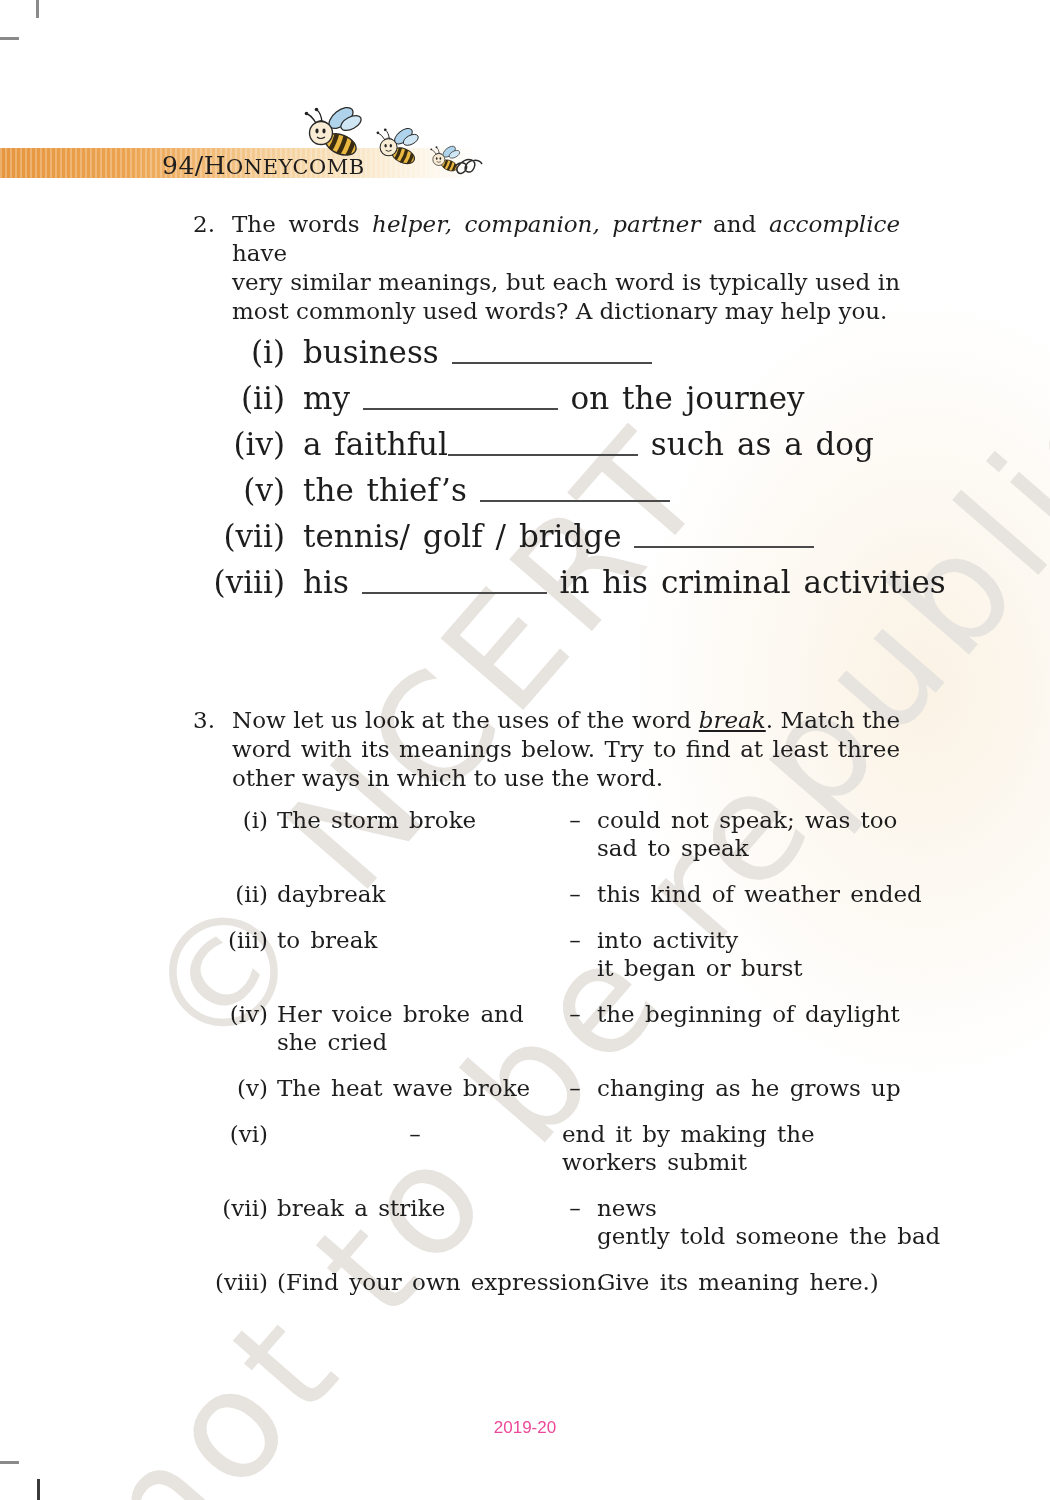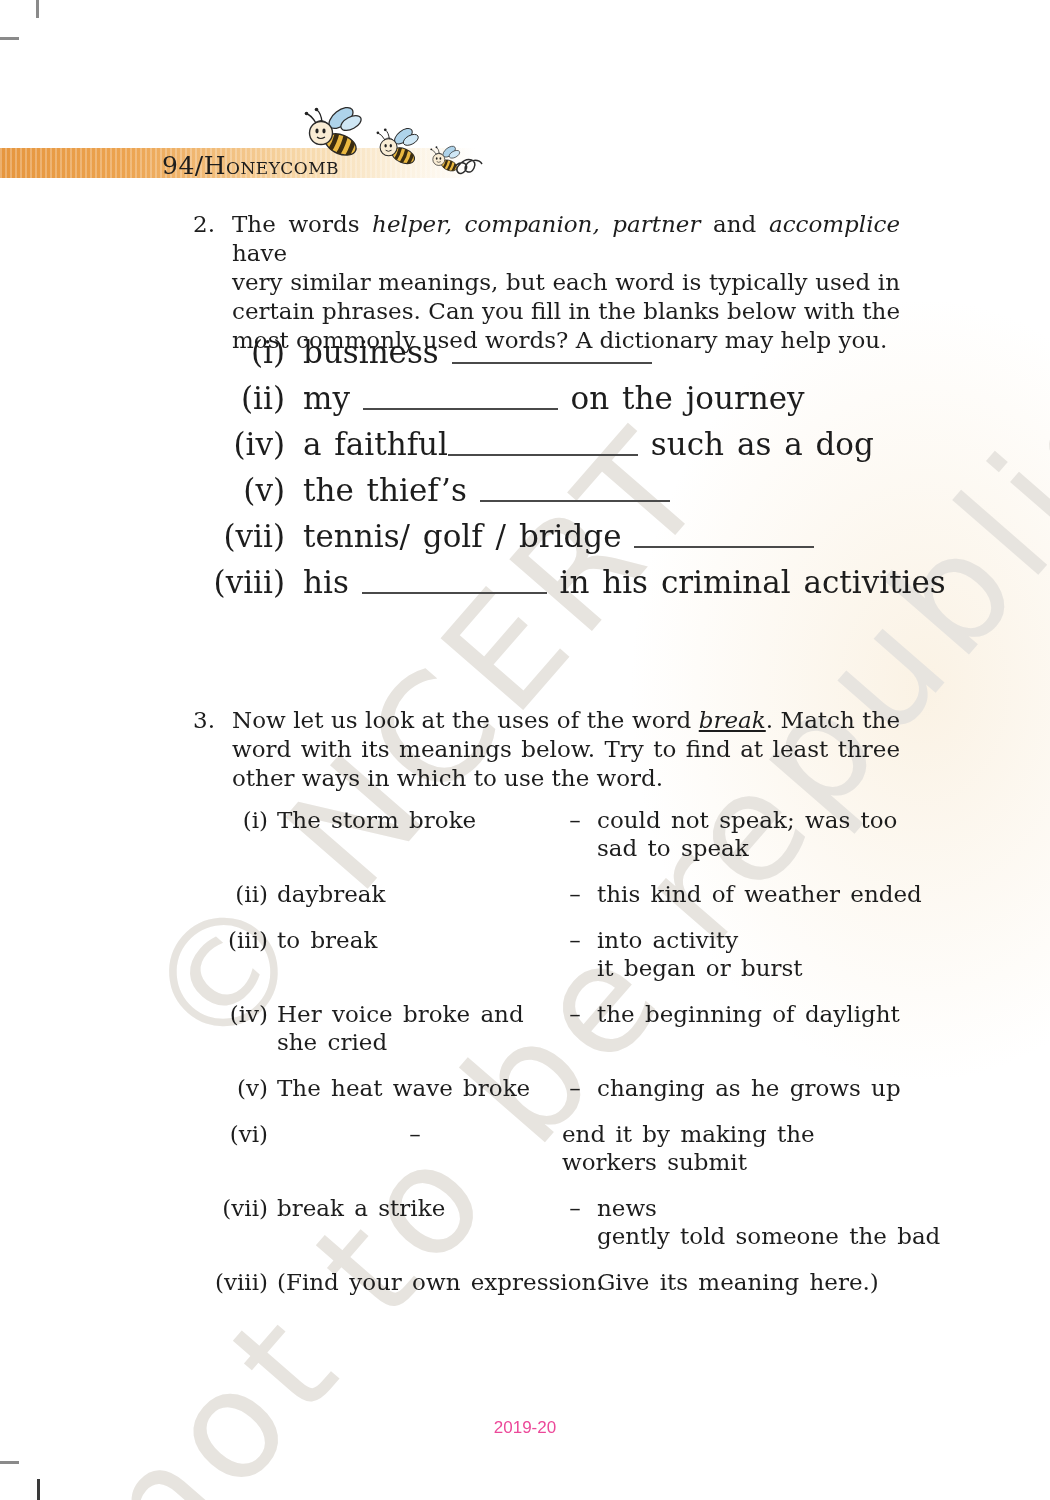--- a/index.html
+++ b/index.html
@@ -22,21 +22,21 @@
   .crop.bv{left:37px;top:1479px;width:3px;height:21px;background:#3a3a3a;}
   
   .band{
     position:absolute;left:0;top:148px;width:500px;height:30px;z-index:1;
     background:
       repeating-linear-gradient(90deg, rgba(255,255,255,0.25) 0 2px, rgba(255,255,255,0) 2px 5px),
       linear-gradient(90deg,#e6963e 0%,#eca34f 25%,#f2bf7e 45%,#f7daad 62%,#fbeed8 78%,rgba(253,248,238,0) 95%);
   }
   .hdr-label{position:absolute;left:162px;top:151px;z-index:2;white-space:nowrap;letter-spacing:0.5px;}
   .hdr-label .big{font-size:25px;}
-  .hdr-label .sc{font-size:17px;letter-spacing:0.5px;}
+  .hdr-label .sc{font-size:21px;letter-spacing:0.5px;}
   .bees{position:absolute;left:283px;top:84px;z-index:2;}
   
   .wm{
     position:absolute;left:-260px;top:540px;width:1600px;height:600px;z-index:0;
     transform:rotate(-49deg);text-align:center;
     font-family:"DejaVu Sans","Liberation Sans",sans-serif;
     font-size:150px;line-height:300px;letter-spacing:10px;
     color:#e7e4df;white-space:nowrap;pointer-events:none;
   }
   
@@ -113,21 +113,20 @@
     <use href="#bee" transform="translate(113,64) scale(0.74)"></use>
     <use href="#bee" transform="translate(161,76) scale(0.52)"></use>
     <path d="M172 82 c8 -7 15 -1 10 5 c-5 6 -12 0 -5 -7 c8 -8 18 -4 14 4 c-3 7 -12 4 -8 -3 c4 -6 13 -6 16 -1" fill="none" stroke="#2b2b2b" stroke-width="1.5"></path>
   </svg>
 
   <div class="question" id="q2">
     <div class="qnum">2.</div>
     <div class="qbody">
         <div class="jline"><span>The words </span><span style="font-style: italic;">helper, companion, partner</span><span> and </span><span style="font-style: italic;">accomplice</span><span> have</span></div>
         <div class="jline"><span>very similar meanings, but each word is typically used in</span></div>
-        <div class="jline"><span>certain phrases. Can you fill in the blanks below with the</span></div>
         <div class="jline last"><span>most commonly used words? A dictionary may help you.</span></div>
       </div>
   </div>
   <div class="fill-list">
       <div class="fill-row"><span class="fill-num">(i)</span><span><span>business </span><span class="blank" style="width: 200px;"></span></span></div>
       <div class="fill-row"><span class="fill-num">(ii)</span><span><span>my </span><span class="blank" style="width: 195px;"></span><span> on the journey</span></span></div>
       <div class="fill-row"><span class="fill-num">(iv)</span><span><span>a faithful</span><span class="blank" style="width: 190px;"></span><span> such as a dog</span></span></div>
       <div class="fill-row"><span class="fill-num">(v)</span><span><span>the thief’s </span><span class="blank" style="width: 190px;"></span></span></div>
       <div class="fill-row"><span class="fill-num">(vii)</span><span><span>tennis/ golf / bridge </span><span class="blank" style="width: 180px;"></span></span></div>
       <div class="fill-row"><span class="fill-num">(viii)</span><span><span>his </span><span class="blank" style="width: 185px;"></span><span> in his criminal activities</span></span></div>

